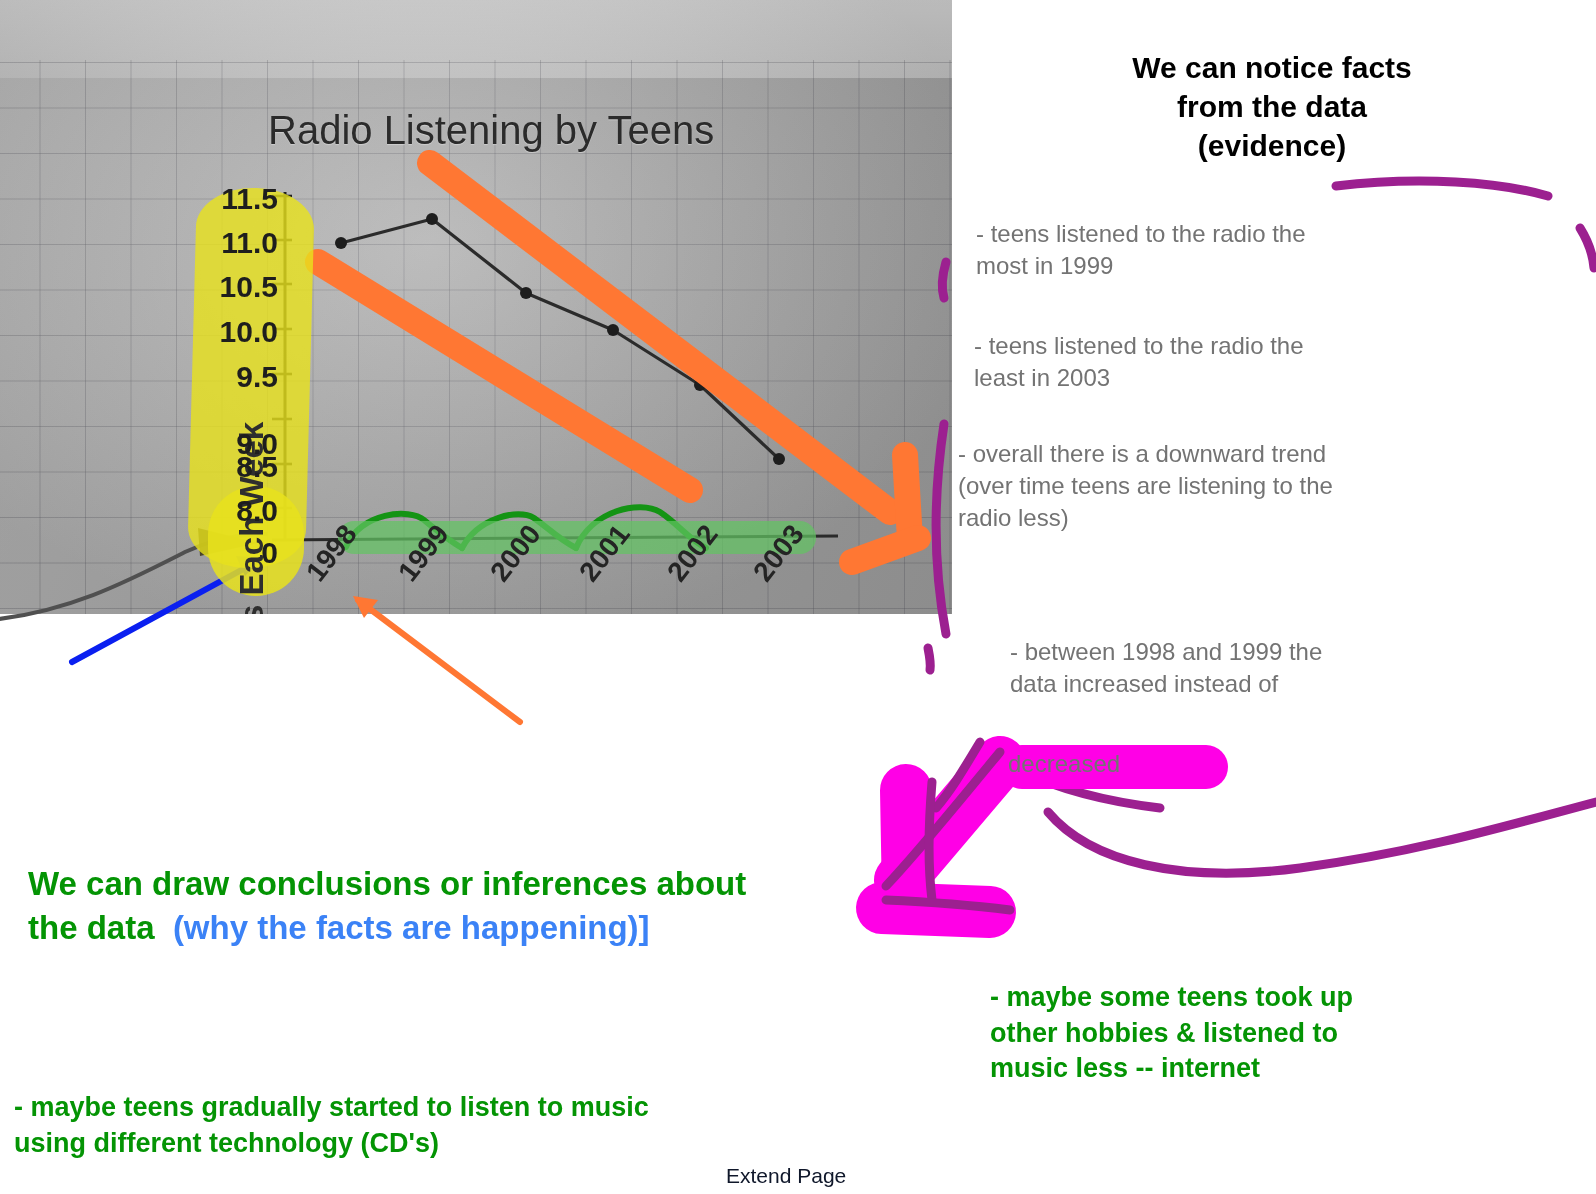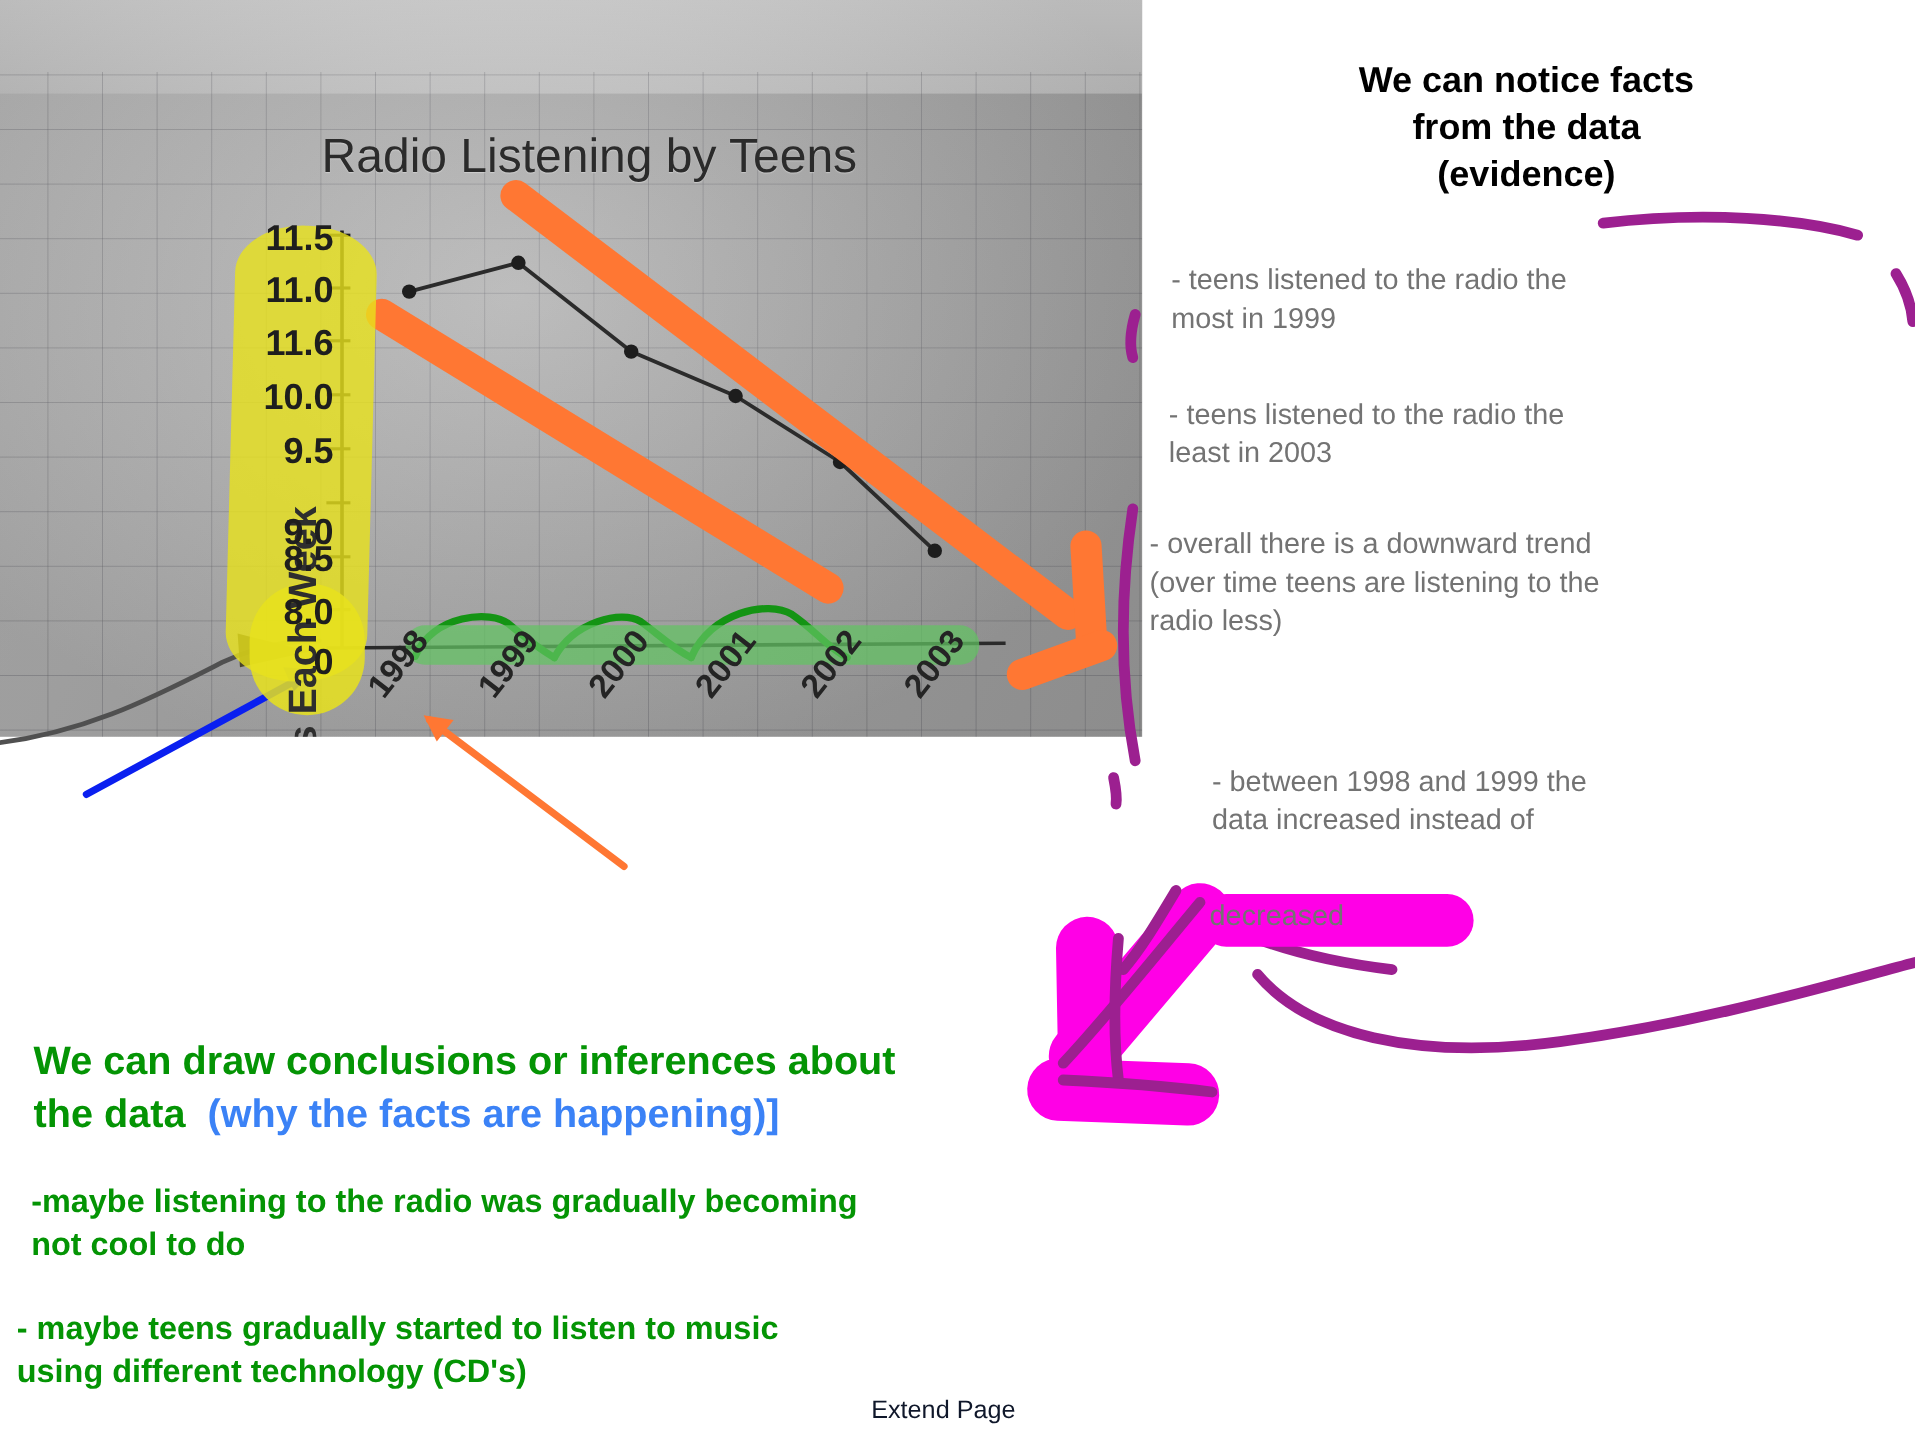--- a/index.html
+++ b/index.html
@@ -126,21 +126,21 @@
     <div class="hl-green"></div>
 
     <div class="chart-title">Radio Listening by Teens</div>
 
     <div class="ylabel-pos">
       <div class="ylabel">Hours Each Week</div>
     </div>
 
     <div class="ytick" style="left:186px;top:182px;">11.5</div>
     <div class="ytick" style="left:186px;top:226px;">11.0</div>
-    <div class="ytick" style="left:186px;top:270px;">11.6</div>
+    <div class="ytick" style="left:186px;top:270px;">10.5</div>
     <div class="ytick" style="left:186px;top:315px;">10.0</div>
     <div class="ytick" style="left:186px;top:360px;">9.5</div>
     <div class="ytick" style="left:186px;top:427px;">9.0</div>
     <div class="ytick" style="left:186px;top:450px;">8.5</div>
     <div class="ytick" style="left:186px;top:494px;">8.0</div>
     <div class="ytick" style="left:186px;top:536px;">0</div>
 
     <div class="xtick" style="left:300px;top:568px;">1998</div>
     <div class="xtick" style="left:392px;top:568px;">1999</div>
     <div class="xtick" style="left:484px;top:568px;">2000</div>
@@ -173,26 +173,27 @@
   </div>
 
   <div class="hl-magenta"></div>
   <div class="p-item" style="left:1008px;top:748px;z-index:6;">decreased</div>
 
   <div class="conc">
     <span style="white-space:pre-line;">We can draw conclusions or inferences about
 the data</span><span>&nbsp;&nbsp;</span><span class="blk">(why the facts are happening)]</span>
   </div>
 
-  <div class="bullet-green" style="left:26px;top:984px;width:920px;white-space:pre-line;">-maybe listening to the radio was gradually becoming
-not cool to do</div>
 
   <div class="bullet-green" style="left:14px;top:1090px;width:920px;white-space:pre-line;">- maybe teens gradually started to listen to music
 using different technology (CD's)</div>
 
+  <div class="bullet-green" style="left:990px;top:980px;width:560px;white-space:pre-line;">- maybe some teens took up
+other hobbies &amp; listened to
+music less -- internet</div>
 
   <div class="extend-link">Extend Page</div>
 
   <svg class="ink" viewBox="0 0 1596 1194">
 
     <g>
       <polyline points="341,243 432,219 526,293 613,330 700,385 779,459" fill="none" stroke="#2b2b2b" stroke-width="3.2" stroke-linejoin="round"></polyline>
       <circle cx="341" cy="243" r="6" fill="#1d1d1d"></circle>
       <circle cx="432" cy="219" r="6" fill="#1d1d1d"></circle>
       <circle cx="526" cy="293" r="6" fill="#1d1d1d"></circle>

